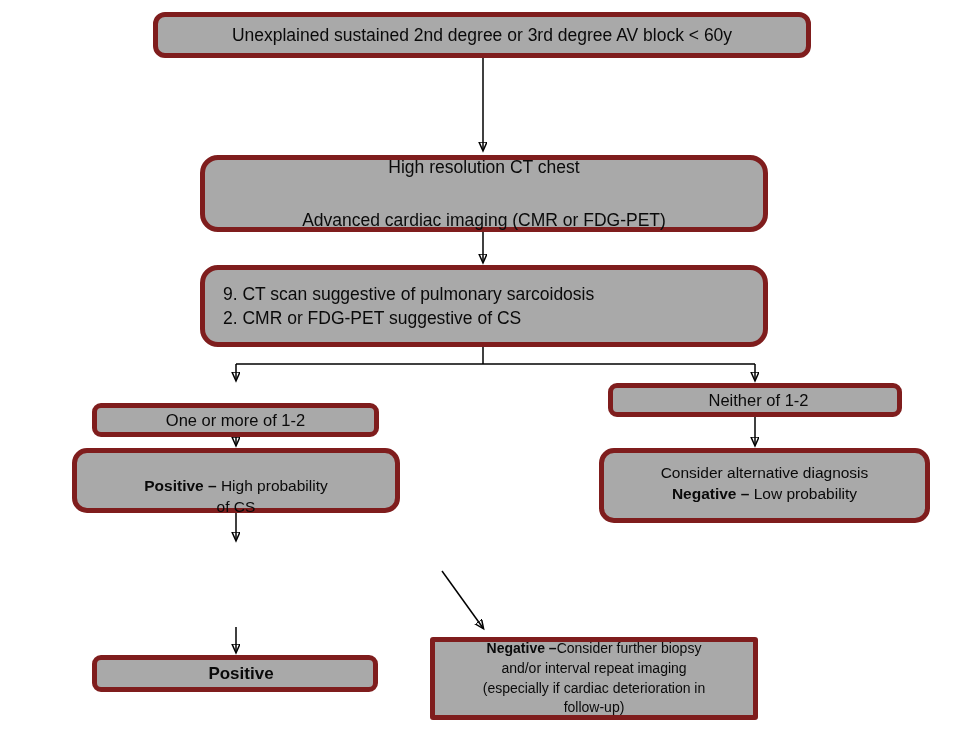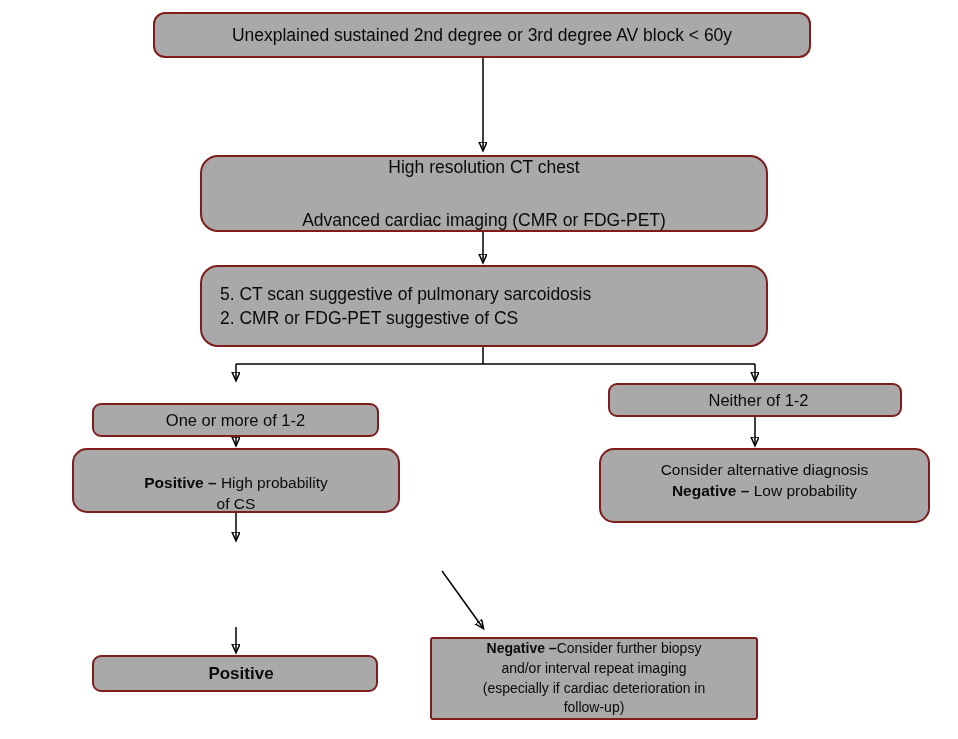--- a/index.html
+++ b/index.html
@@ -24,21 +24,21 @@
   }
   .connectors path {
     stroke: #000000;
     stroke-width: 1.5;
     fill: none;
   }
   .node {
     position: absolute;
     box-sizing: border-box;
     background: #a9a9a9;
-    border: 2px solid #7f1d1d;
+    border: 5px solid #7f1d1d;
     display: flex;
     flex-direction: column;
     justify-content: center;
     align-items: center;
     text-align: center;
     line-height: 1.38;
   }
   .ln { white-space: pre-wrap; }
   .node-av-block {
     left: 153px; top: 12px; width: 658px; height: 46px;
@@ -111,21 +111,21 @@
   <div class="node node-av-block">
     <div class="ln">Unexplained sustained 2nd degree or 3rd degree AV block &lt; 60y</div>
   </div>
 
   <div class="node node-imaging">
     <div class="ln">High resolution CT chest</div>
     <div class="ln">Advanced cardiac imaging (CMR or FDG-PET)</div>
   </div>
 
   <div class="node node-criteria">
-    <div class="ln">5. CT scan suggestive of pulmonary sarcoidosis</div>
+    <div class="ln">9. CT scan suggestive of pulmonary sarcoidosis</div>
     <div class="ln">2. CMR or FDG-PET suggestive of CS</div>
   </div>
 
   <div class="node node-one-or-more">
     <div class="ln">One or more of 1-2</div>
   </div>
 
   <div class="node node-neither">
     <div class="ln">Neither of 1-2</div>
   </div>

